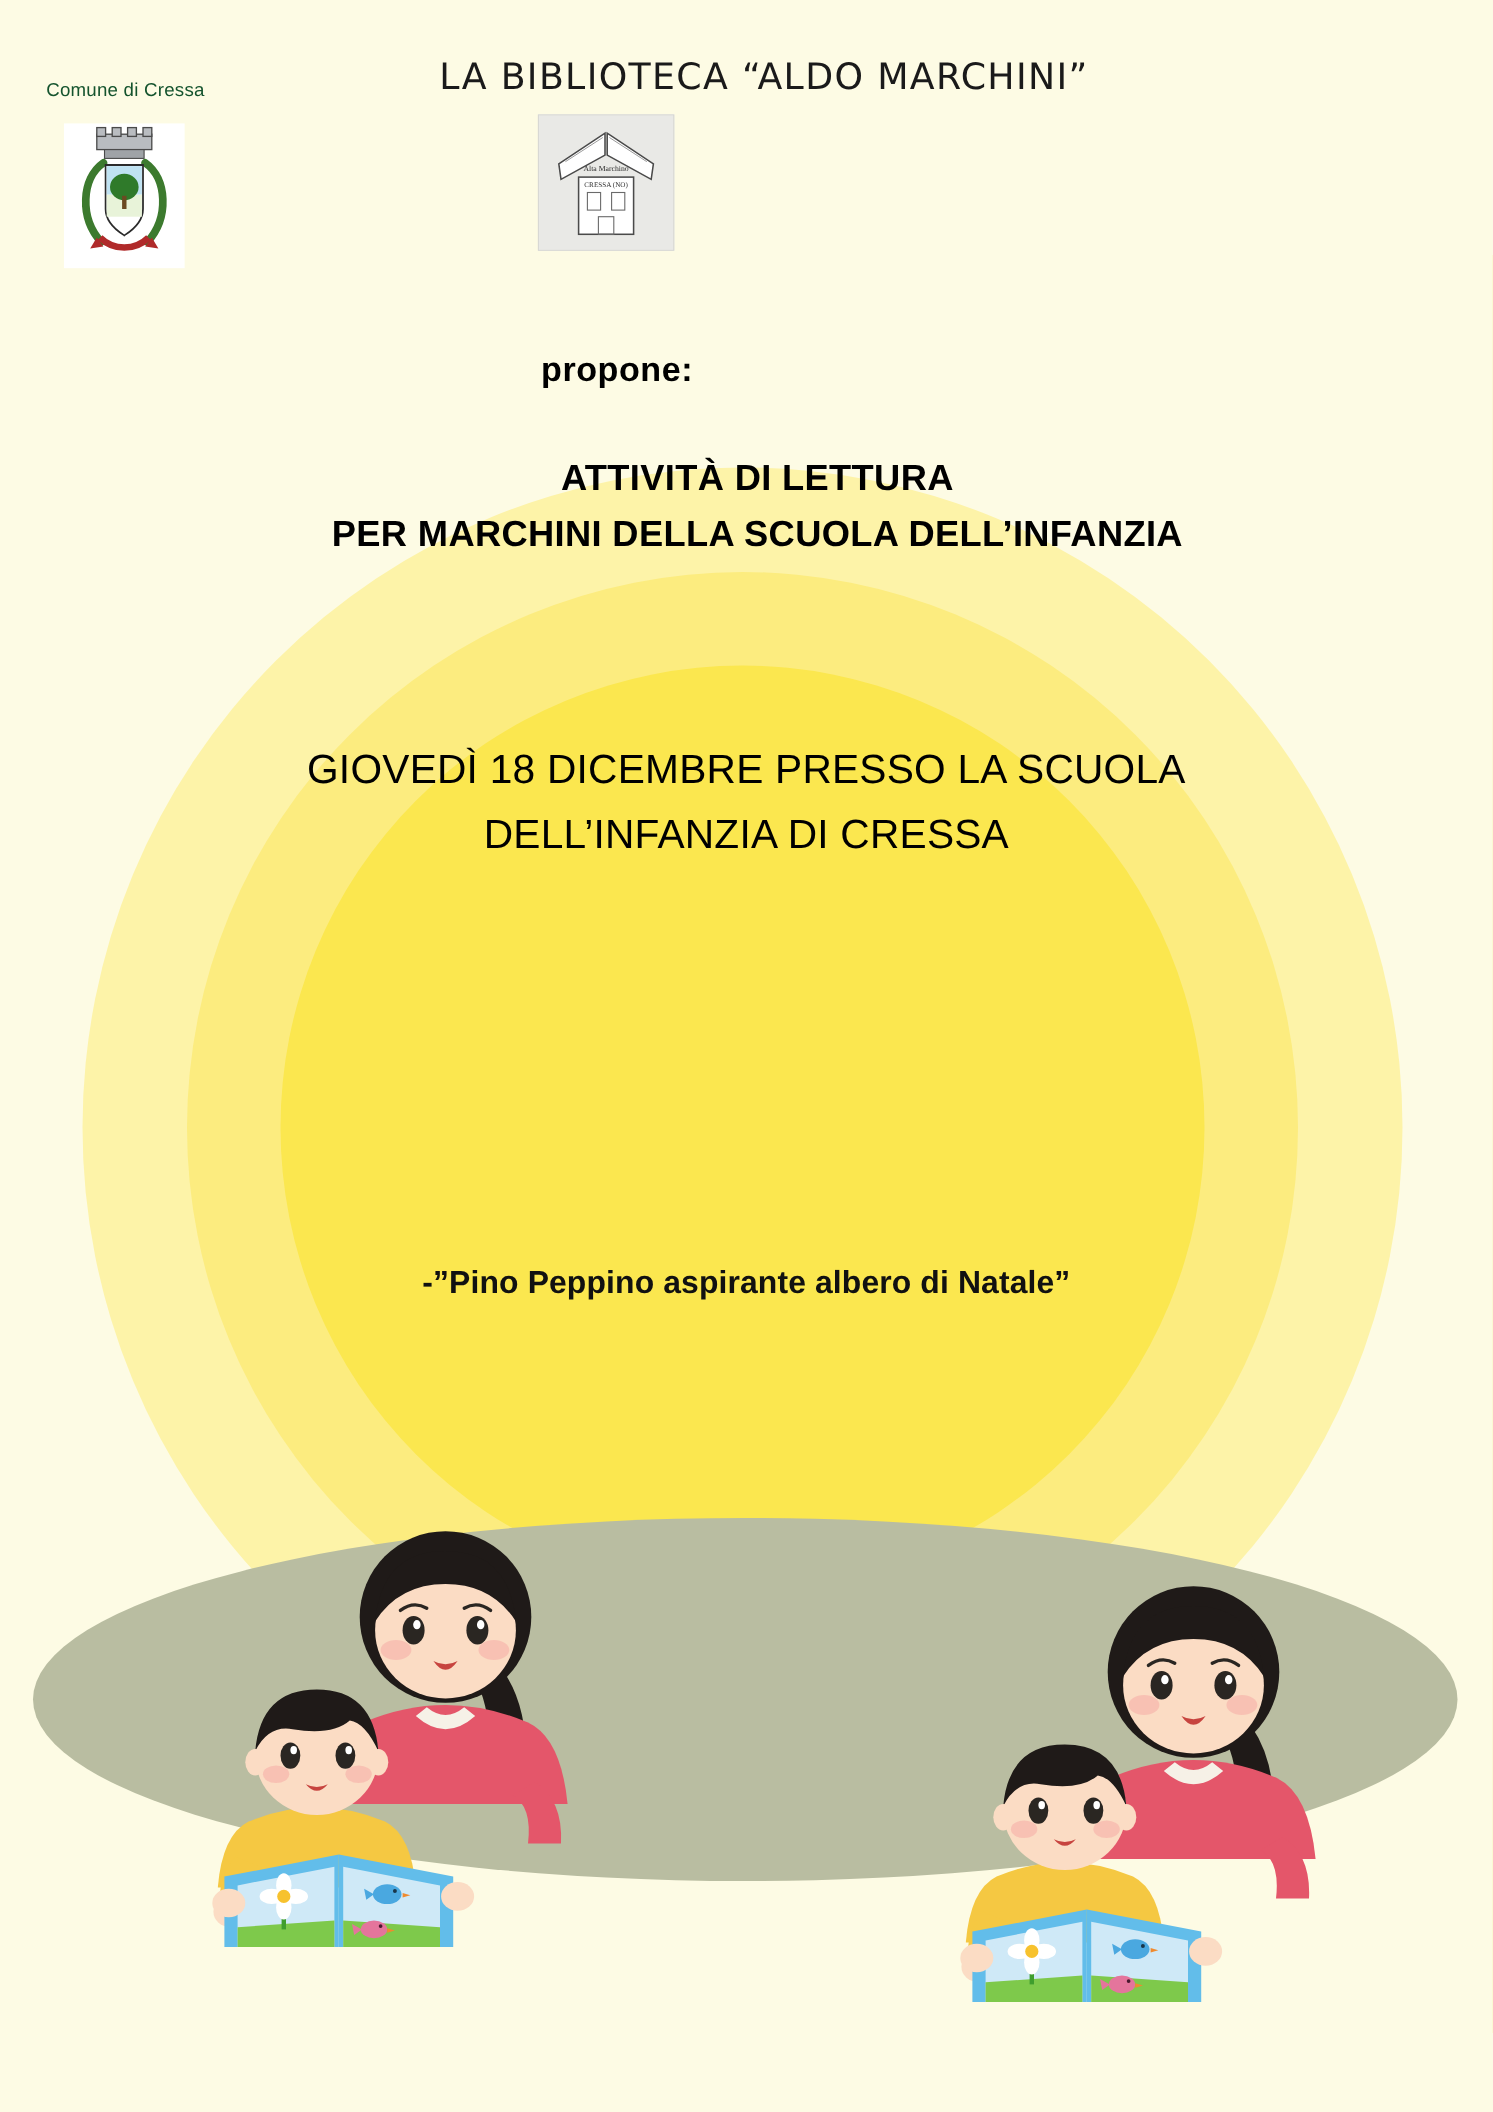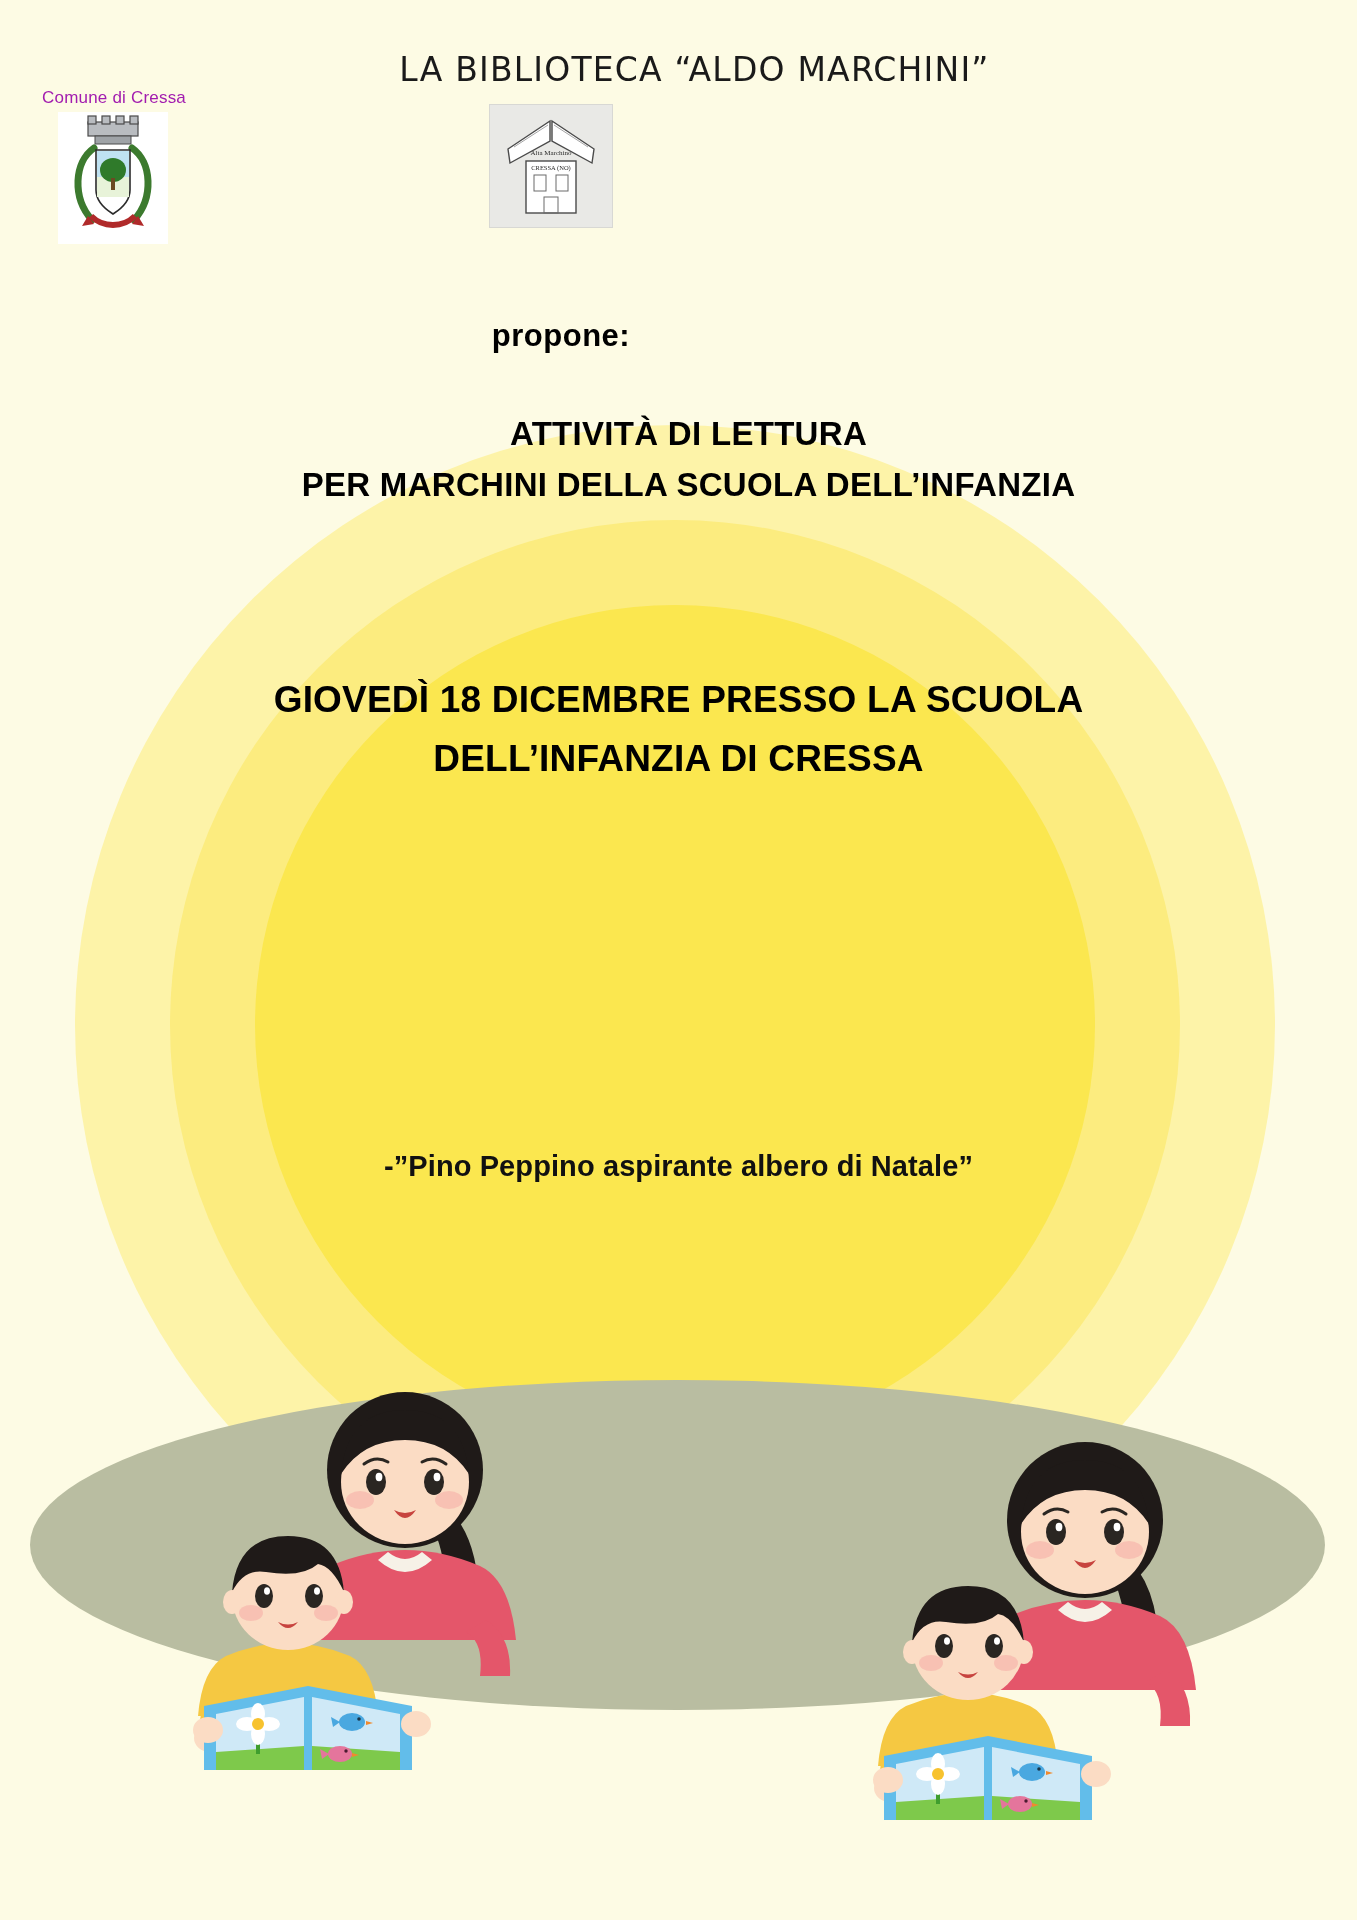--- a/index.html
+++ b/index.html
@@ -60,23 +60,23 @@
   .content {
     position: relative;
     z-index: 3;
     width: 1357px;
     height: 1920px;
   }
 
   .comune-label {
     position: absolute;
     left: 42px;
-    top: 88px;
+    top: 72px;
     font-size: 17px;
-    color: #a21caf;
+    color: #14532d;
     font-family: "Liberation Sans", sans-serif;
     letter-spacing: 0.2px;
   }
 
   
   .crest {
     position: absolute;
     left: 58px;
     top: 112px;
     width: 110px;
@@ -134,21 +134,21 @@
     padding-left: 10px;
   }
 
   .date-block {
     position: absolute;
     left: 0;
     top: 670px;
     width: 1357px;
     text-align: center;
     font-size: 37px;
-    font-weight: bold;
+    font-weight: normal;
     line-height: 1.6;
     color: #000;
     letter-spacing: 0.2px;
   }
 
   .body-text {
     position: absolute;
     left: 0;
     top: 985px;
     width: 1357px;

